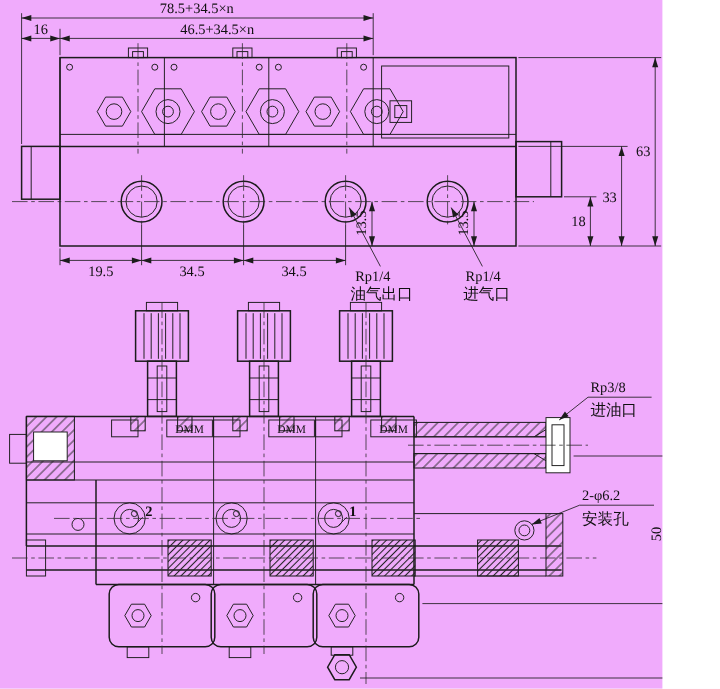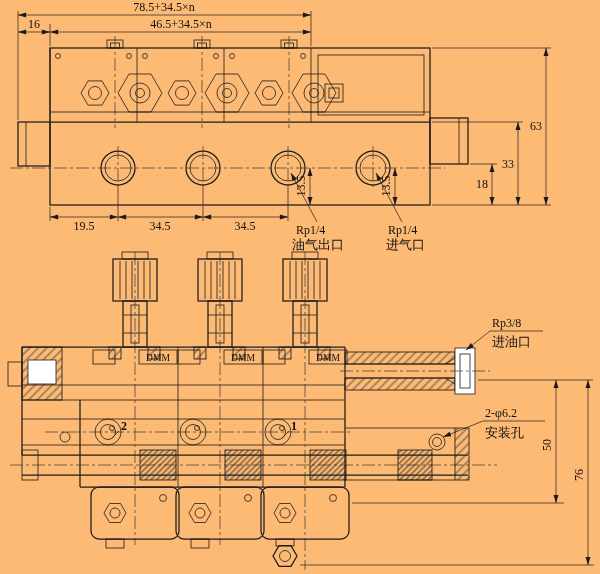--- a/index.html
+++ b/index.html
@@ -1,16 +1,16 @@
 <!DOCTYPE html>
 <html><head>
 <meta charset="utf-8">
 <style>
   html,body{margin:0;padding:0;background:#ffffff;}
-  .stage{width:600px;height:574px;background:#fdba74;position:relative;overflow:hidden;
+  .stage{width:552px;height:574px;background:#f0abfc;position:relative;overflow:hidden;
          font-family:"Liberation Serif",serif;}
   svg{display:block;}
   .ol{fill:none;stroke:#1c1c1c;stroke-width:1.25;stroke-linejoin:miter;}
   .th{fill:none;stroke:#1c1c1c;stroke-width:0.8;}
   .cl{fill:none;stroke:#2b2b2b;stroke-width:0.65;stroke-dasharray:13 3 3 3;}
   .dim{fill:none;stroke:#1c1c1c;stroke-width:0.7;}
   .hatch{fill:url(#h1);stroke:#1c1c1c;stroke-width:0.85;}
   .hatch2{fill:url(#h2);stroke:#1c1c1c;stroke-width:0.85;}
   .white{fill:#ffffff;stroke:#1c1c1c;stroke-width:0.8;}
   text{fill:#101010;stroke:none;font-family:"Liberation Serif",serif;font-size:12px;}

